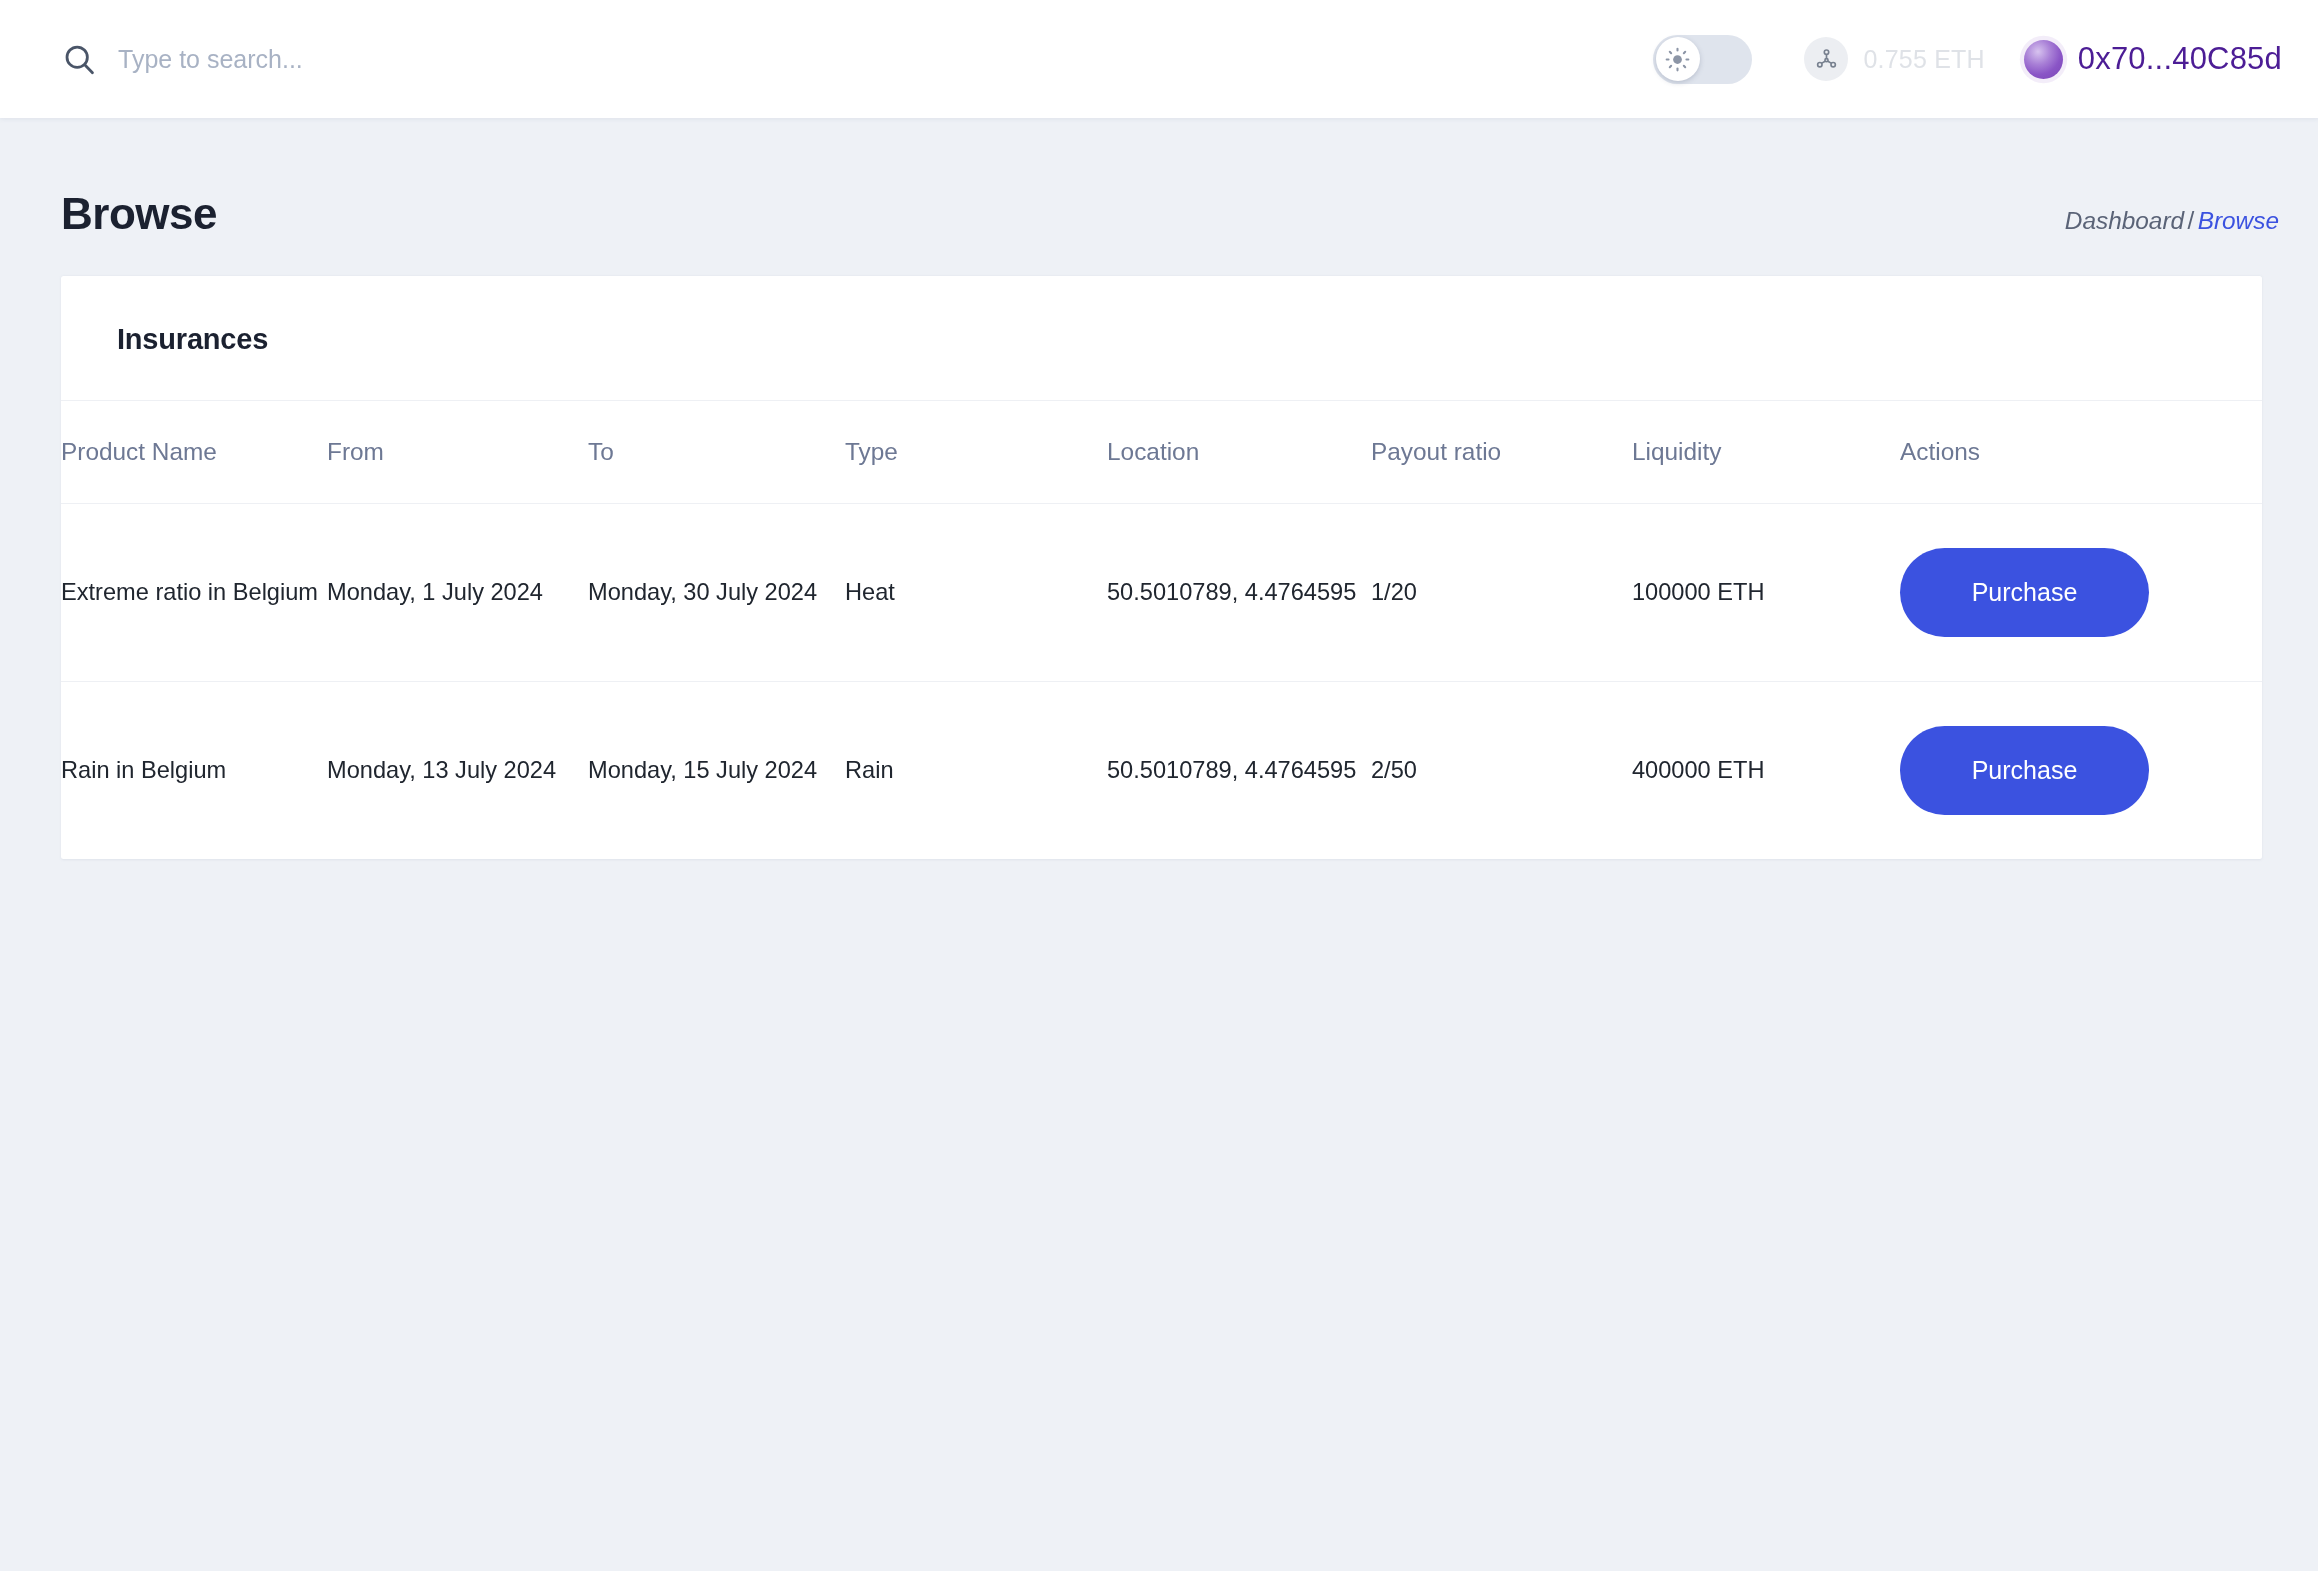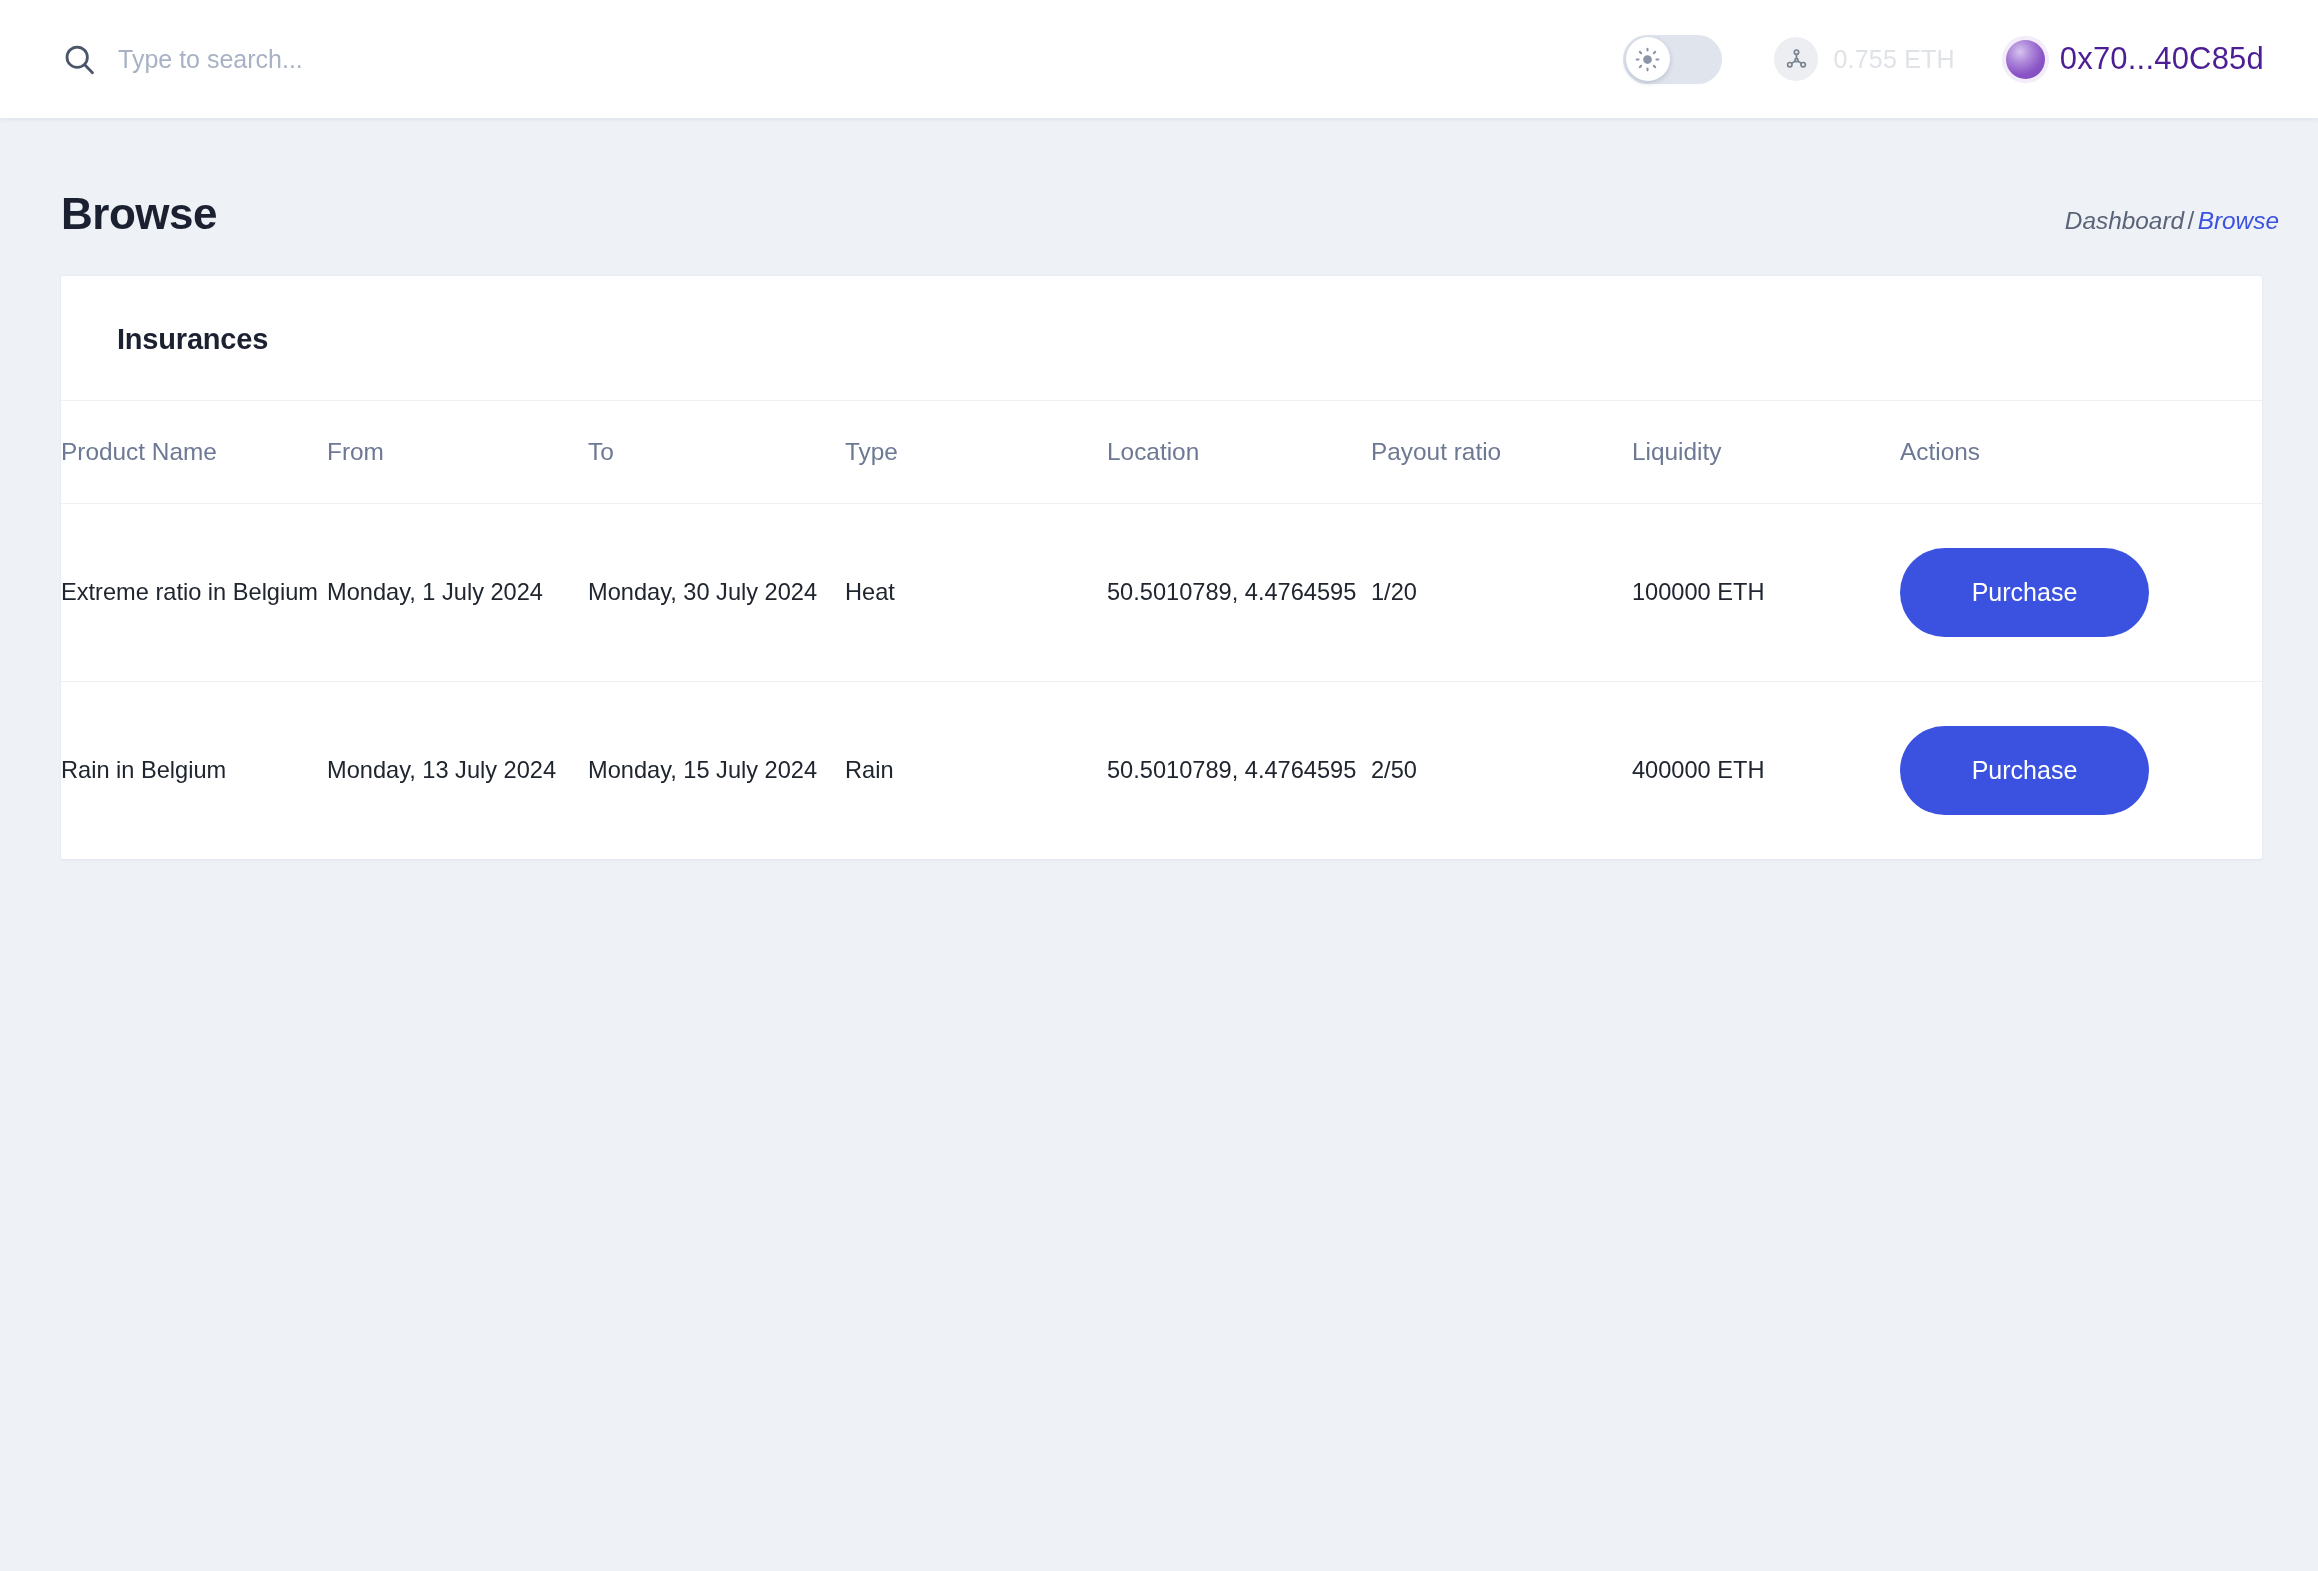--- a/index.html
+++ b/index.html
@@ -12,21 +12,21 @@
     -webkit-font-smoothing: antialiased;
   }
 
   
   .topbar {
     position: relative;
     height: 118px;
     background: #ffffff;
     display: flex;
     align-items: center;
-    padding: 0 55px 0 61px;
+    padding: 0 37px 0 61px;
     box-shadow: 0 1.7px 4.2px rgba(100,115,145,0.10);
     z-index: 5;
   }
 
   .search-wrap {
     display: flex;
     align-items: center;
     flex: 1 1 auto;
     gap: 20px;
   }
@@ -76,21 +76,21 @@
     align-items: center;
     justify-content: center;
   }
   .sun-icon { width: 25px; height: 25px; display: block; color: #8c95a6; }
 
   
   .balance {
     display: flex;
     align-items: center;
     gap: 15px;
-    margin-right: 51px;
+    margin-right: 39px;
   }
   .balance-badge {
     width: 44px; height: 44px;
     border-radius: 50%;
     background: #eceef2;
     display: flex; align-items: center; justify-content: center;
     flex: 0 0 auto;
   }
   .network-icon { width: 25px; height: 25px; display: block; color: #77808f; }
   .balance-text {

